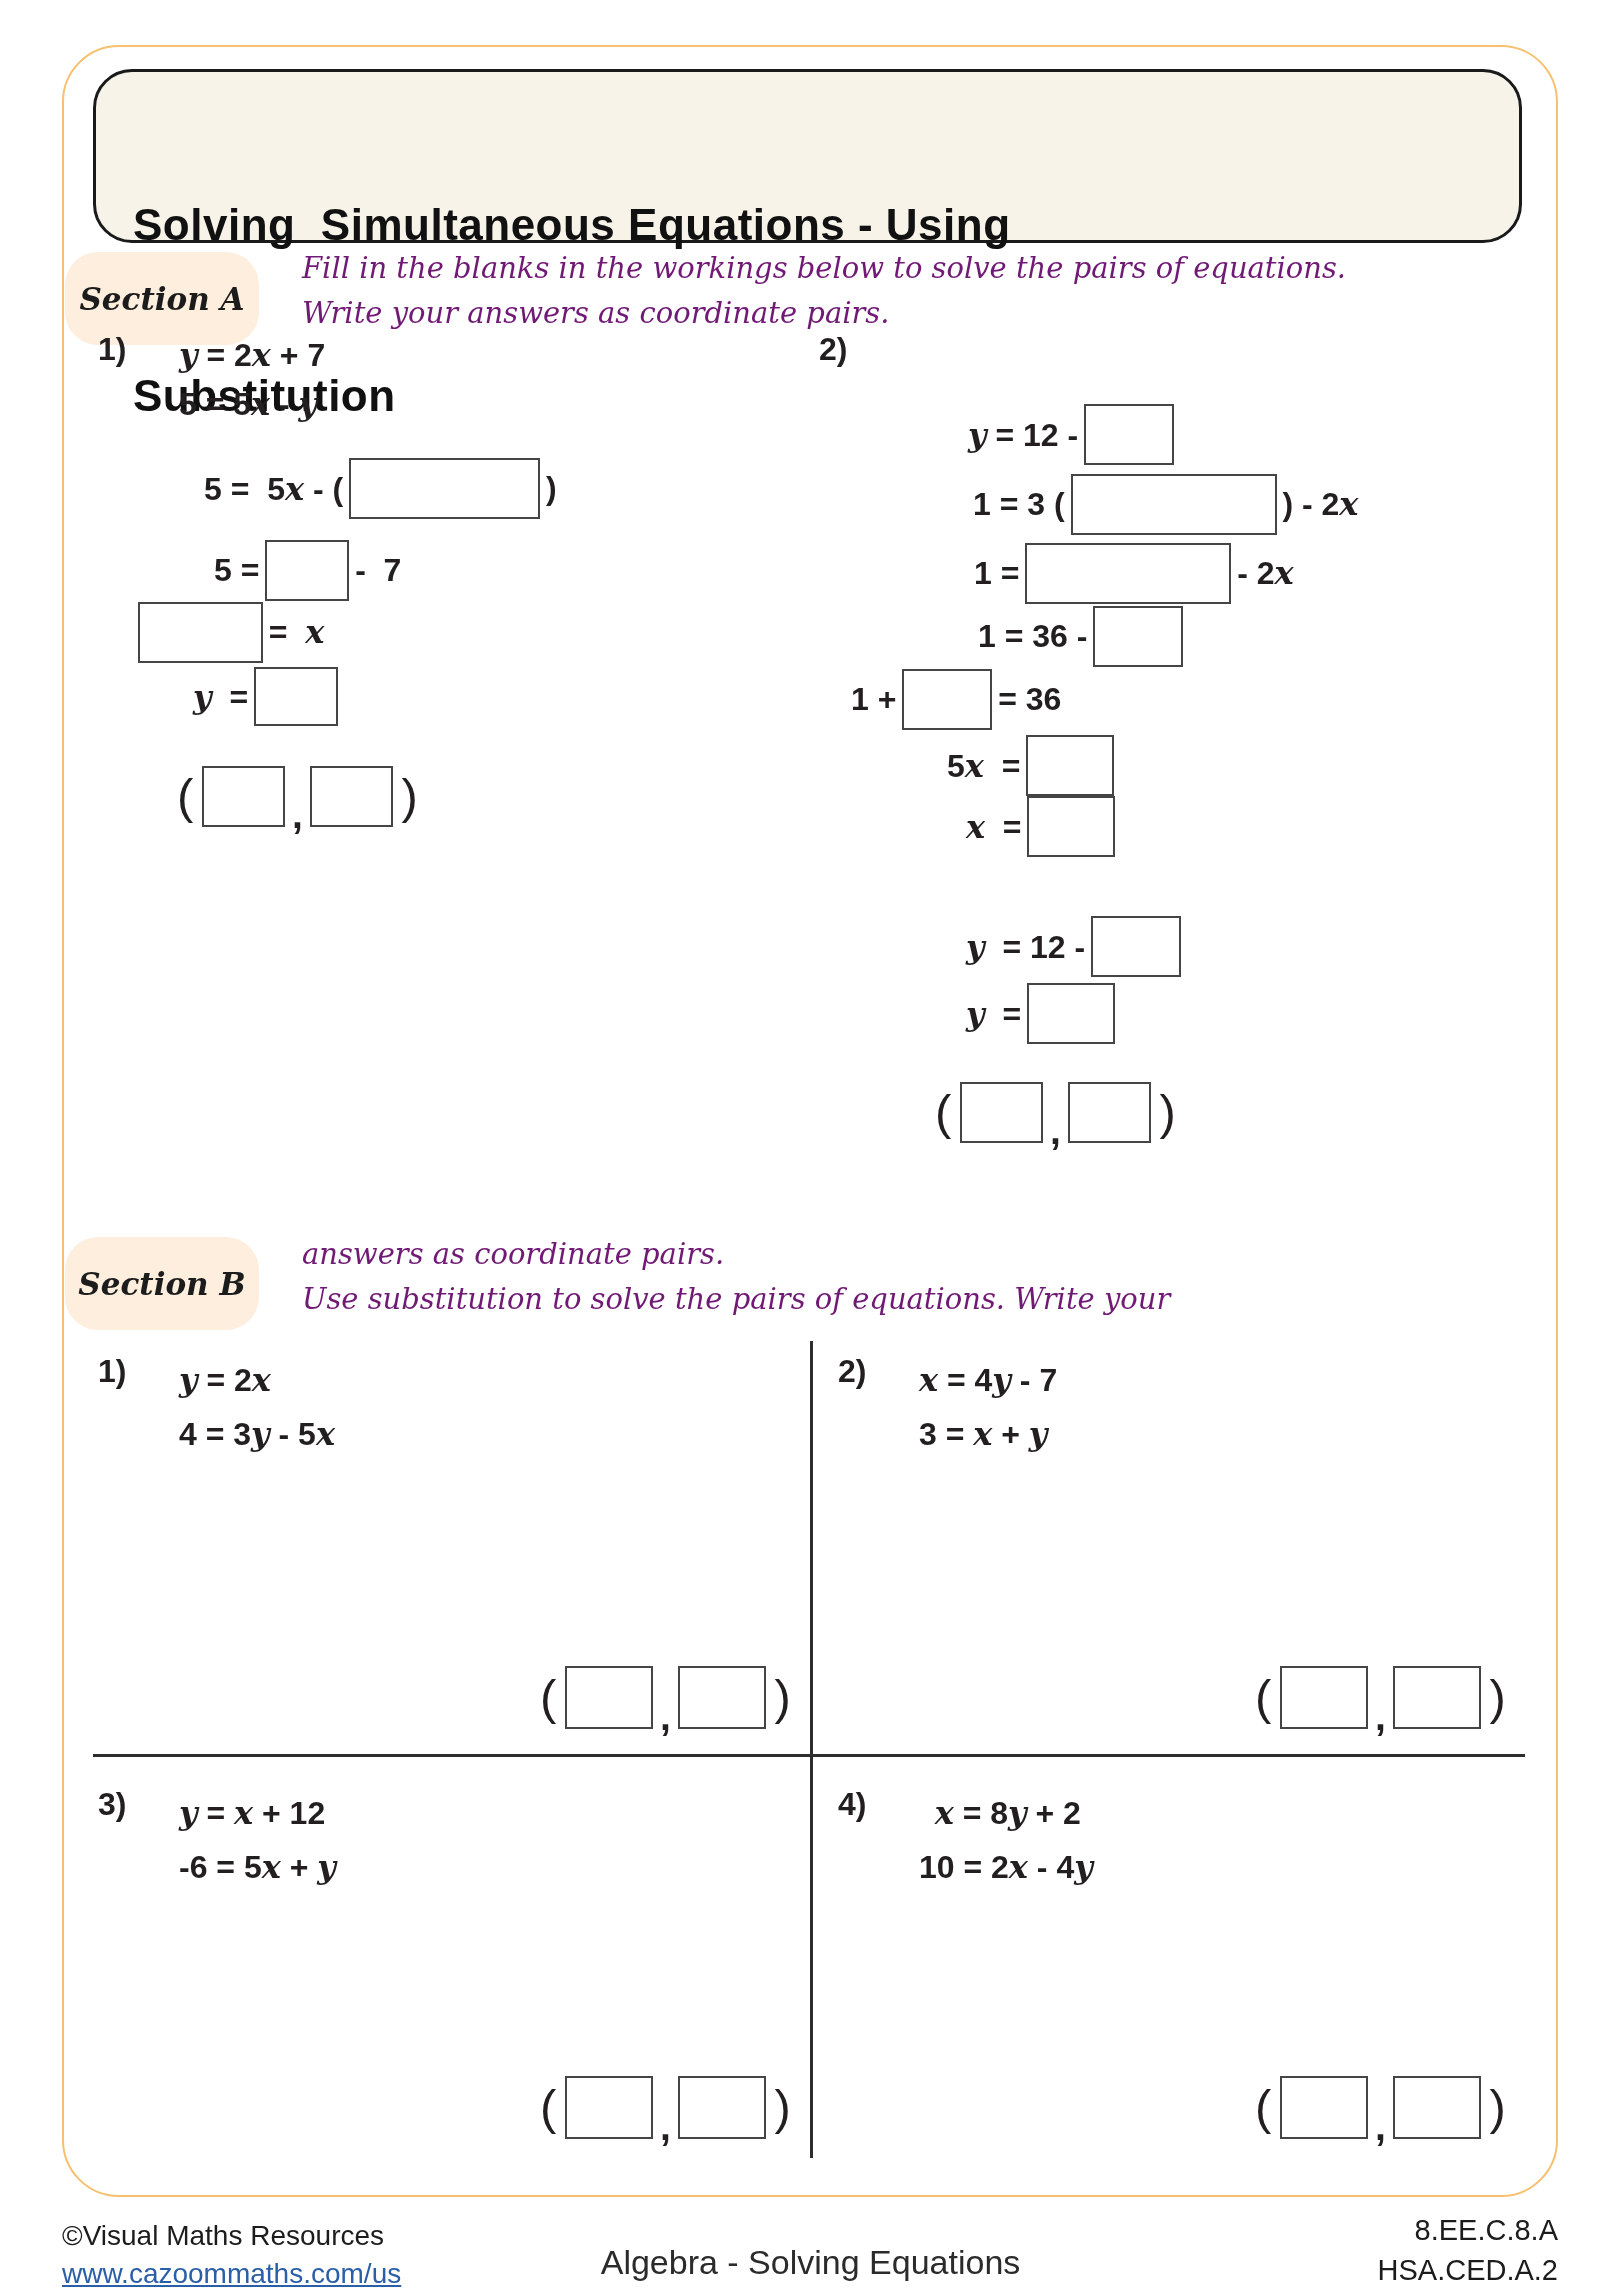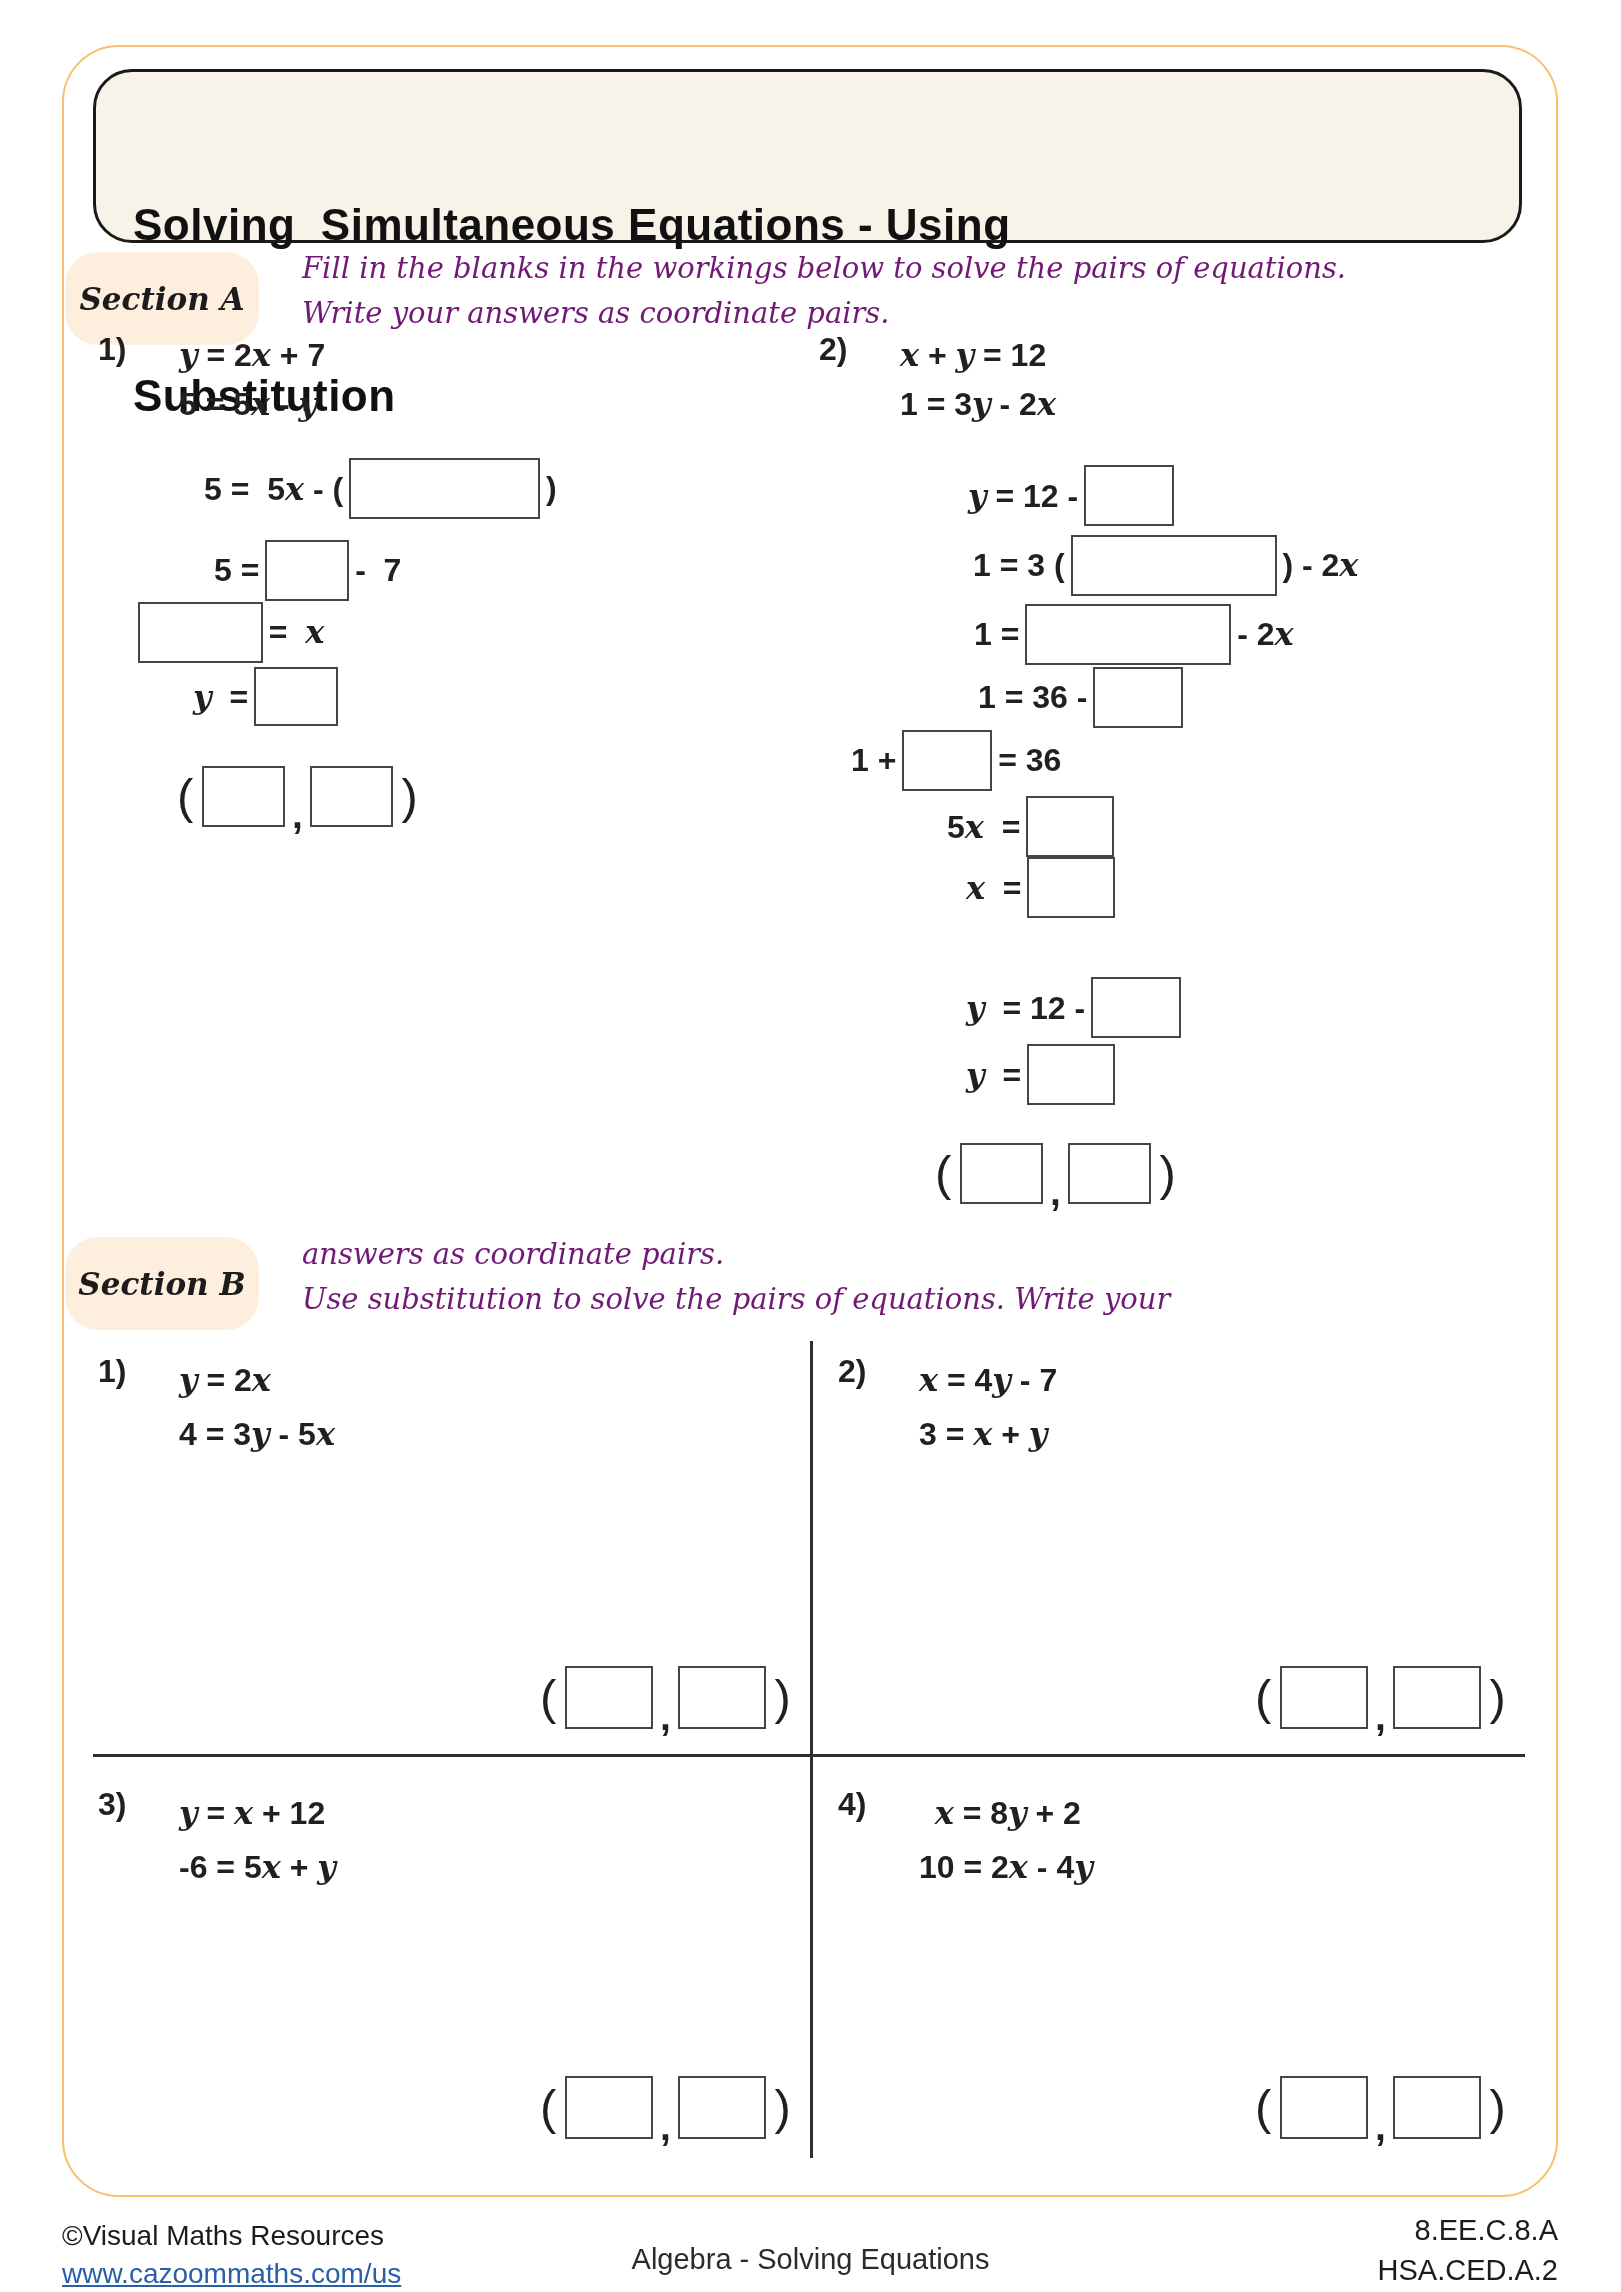--- a/index.html
+++ b/index.html
@@ -61,21 +61,21 @@
   #cellB4 .eq:first-child{margin-left:15.7px;}
   .answer-row{position:absolute;}
   #ansB1{left:537px;top:1666px;}
   #ansB2{left:1252px;top:1666px;}
   #ansB3{left:537px;top:2076px;}
   #ansB4{left:1252px;top:2076px;}
 
   
   .footer-left{position:absolute;left:62px;top:2217px;font-size:28px;line-height:38px;color:#1c1c1c;}
   .footer-link{color:#2a5fa8;text-decoration:underline;cursor:pointer;}
-  .footer-center{position:absolute;left:0;right:0;top:2243px;text-align:center;font-size:29px;color:#2b2b2b;}
+  .footer-center{position:absolute;left:0;right:0;top:2243px;text-align:center;font-size:34px;color:#2b2b2b;}
   .footer-right{position:absolute;right:63px;top:2210px;text-align:right;font-size:29px;line-height:40px;color:#1c1c1c;}
 </style>
 </head>
 <body>
 
 <div class="page">
   <div class="outer-border"></div>
 
   <div class="header-box">
     <div class="title">
@@ -123,24 +123,20 @@
           <span class="bigcomma">,</span>
           <span class="blank" style="width: 83px; height: 61px;"></span>
           <span class="bigpar">)</span>
         </div>
       </div>
   </div>
 
   <div class="prob-col" id="colA2">
     <div class="prob-head">
       <span class="pnum">2)</span>
-      <span class="eqs">
-        <div class="eq mathline"><i class="var">x</i> + <i class="var">y</i> = 12</div>
-        <div class="eq mathline">1 = 3<i class="var">y</i> - 2<i class="var">x</i></div>
-      </span>
     </div>
     <div>
         <div class="wrow" style="margin-left: 149px; margin-top: 36px;">
           <span class="mtext"><i class="var">y</i> = 12 -</span>
           <span class="blank" style="width: 90px; height: 61px;"></span>
         </div>
         <div class="wrow" style="margin-left: 154px; margin-top: 8.8px;">
           <span class="mtext">1 = 3 (</span>
           <span class="blank" style="width: 206px; height: 61px;"></span>
           <span class="mtext">) - 2<i class="var">x</i></span>

